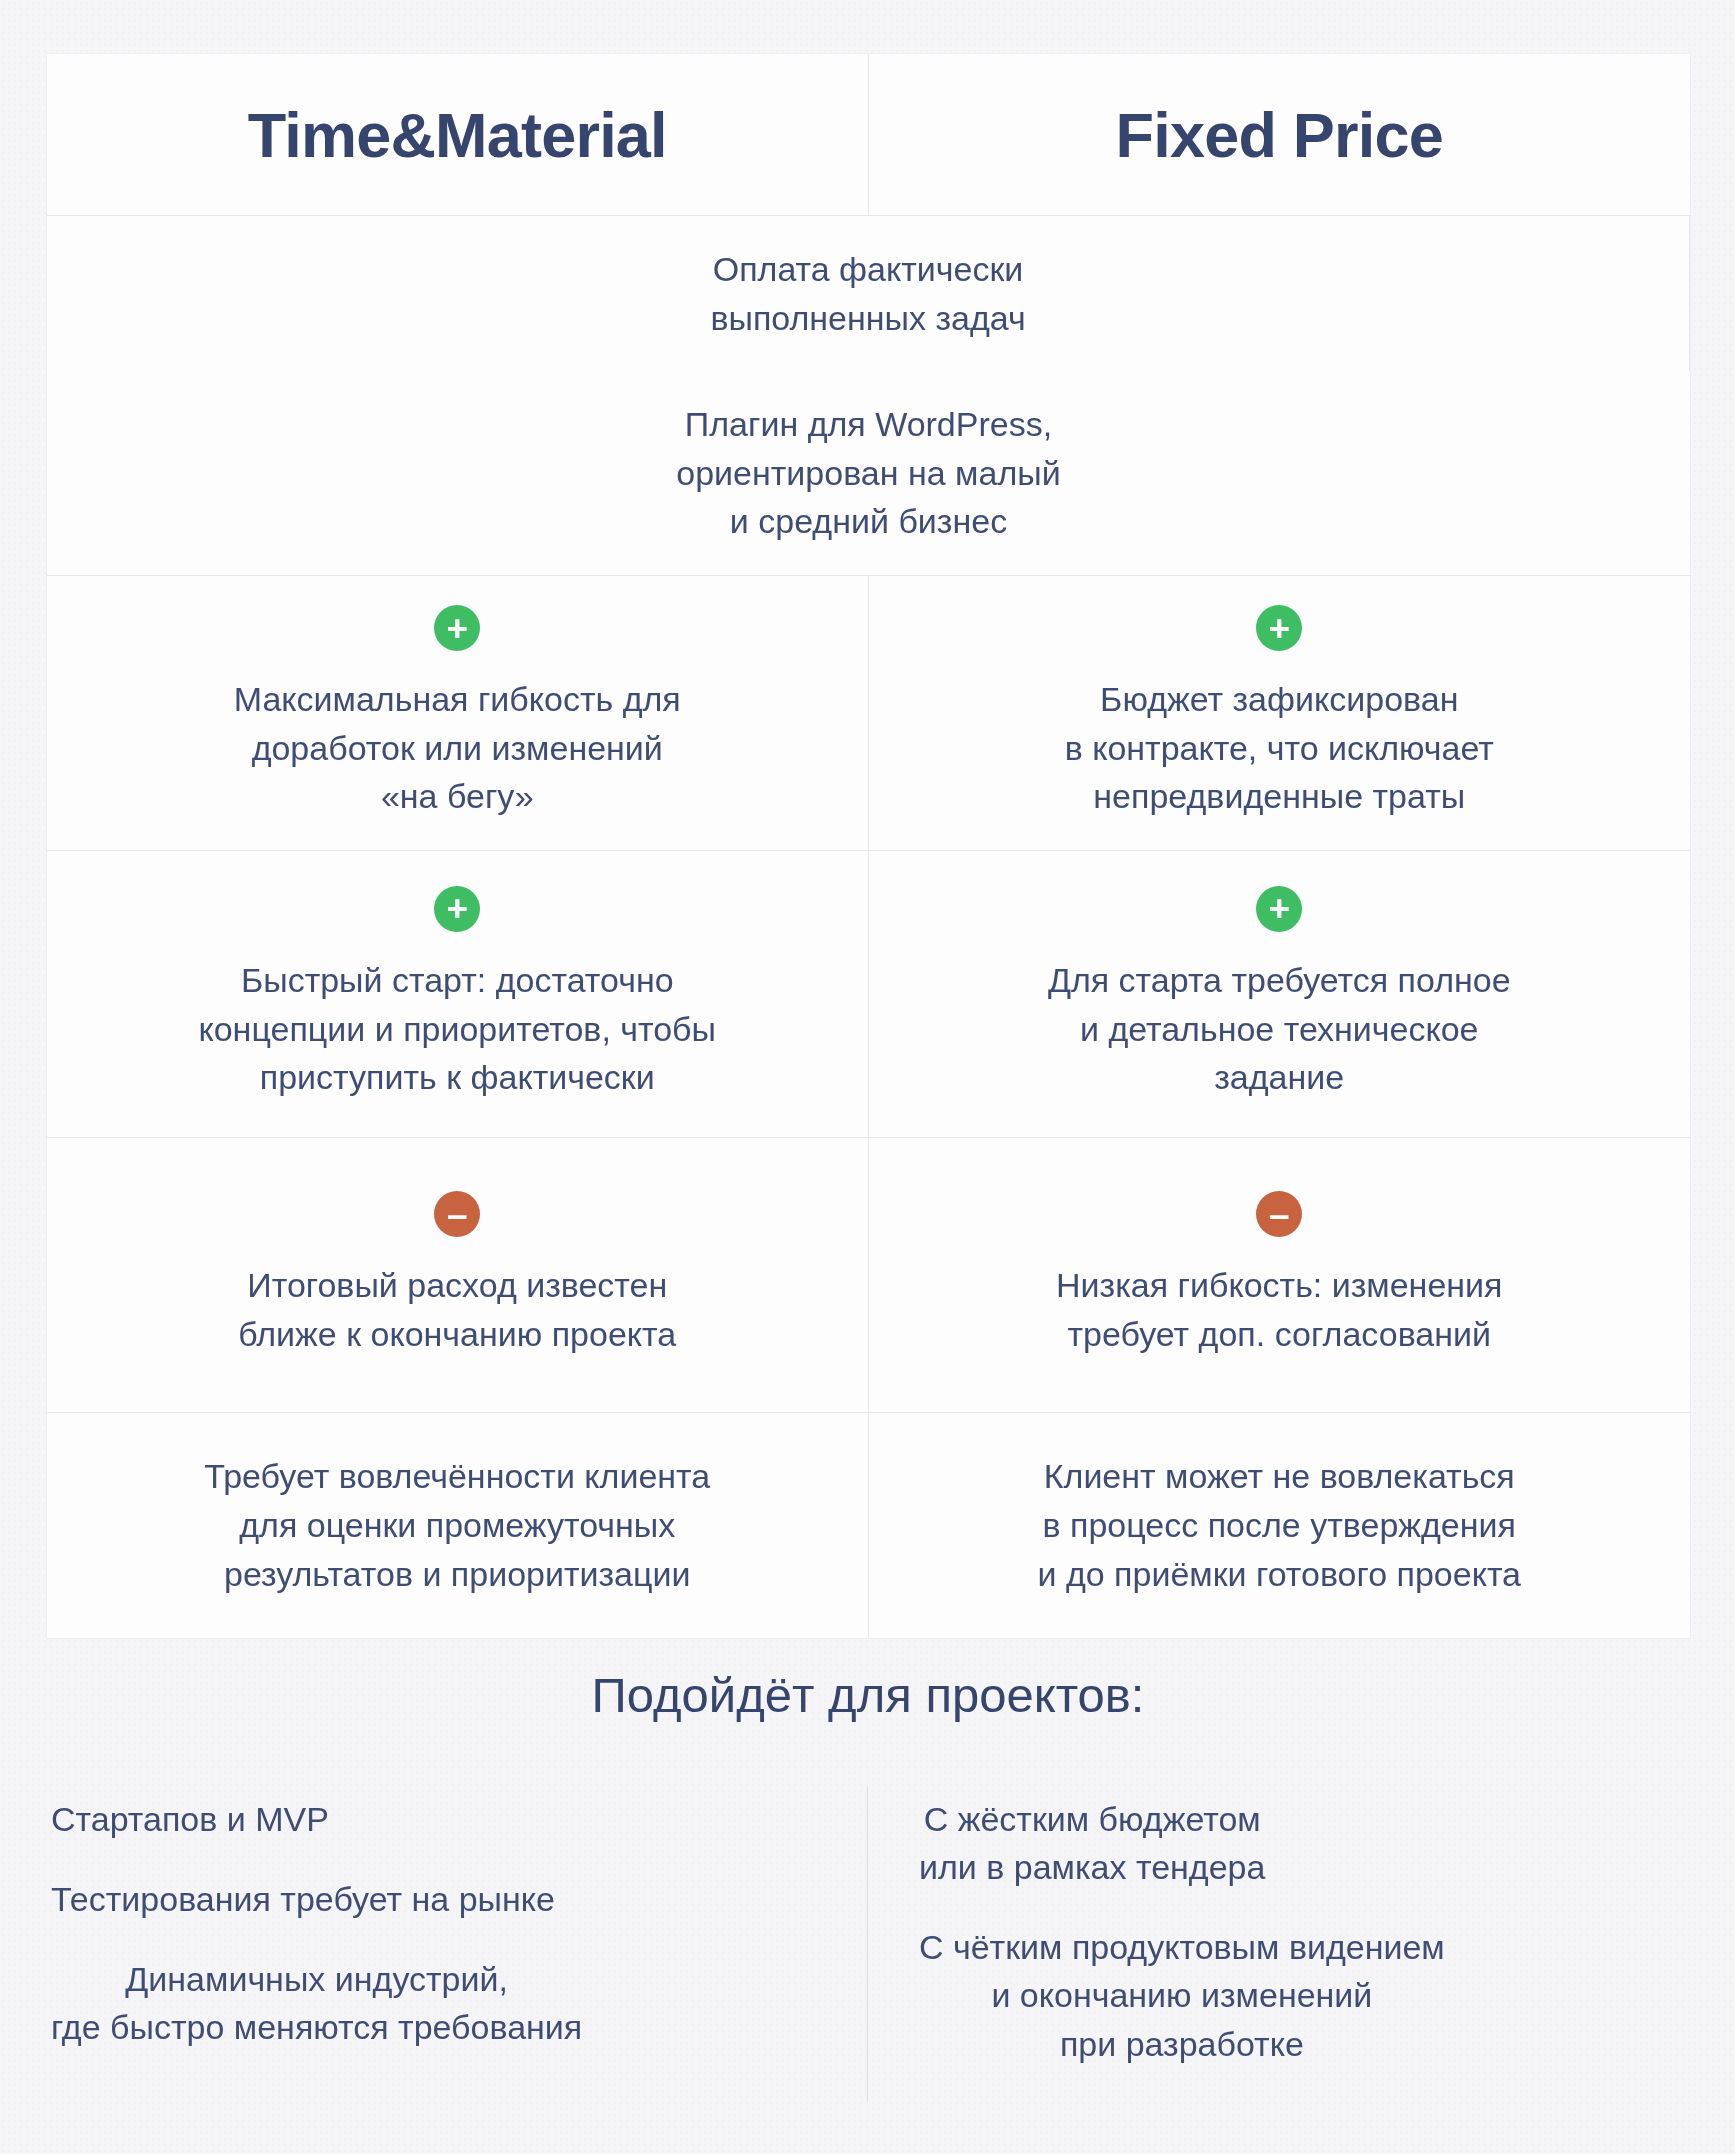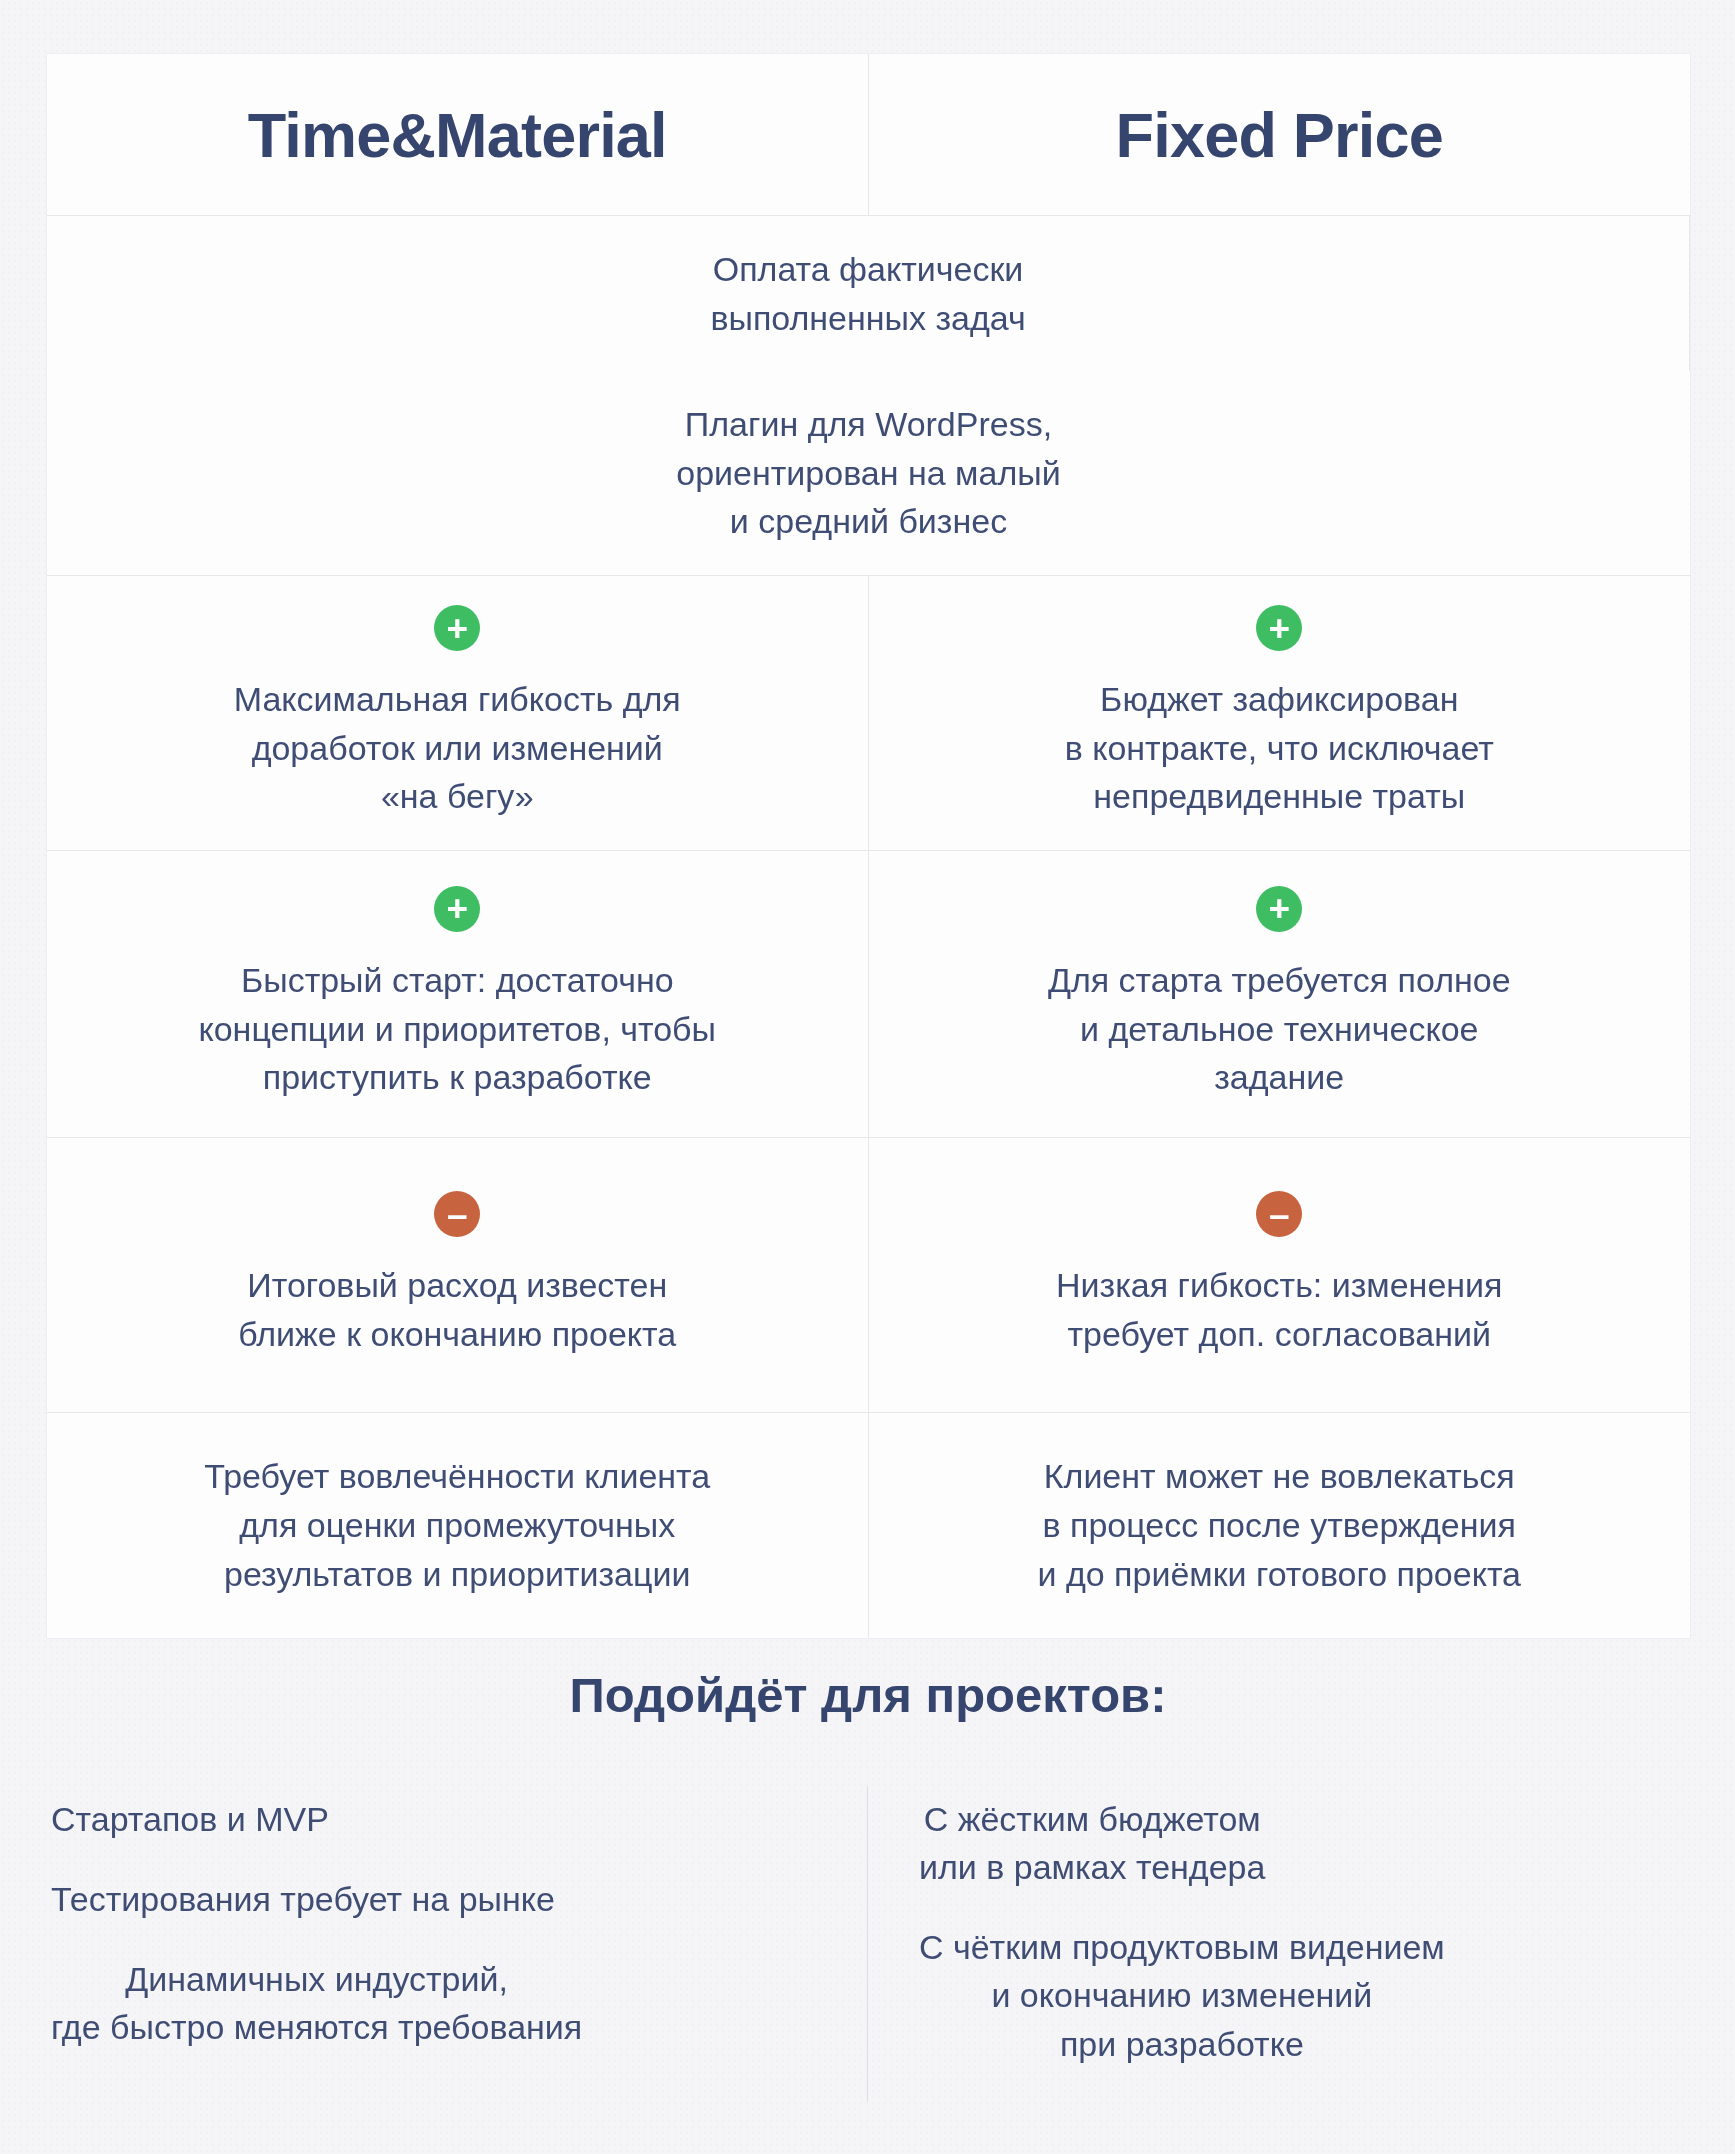--- a/index.html
+++ b/index.html
@@ -52,21 +52,21 @@
   .badge.plus{background:#3ebd62;}
   .badge.minus{background:#c8633f;}
 
   
   .footer{
     position:absolute;left:0;top:1564px;width:1736px;
     text-align:center;
   }
   .footer-title{
     margin:103px 0 63px 0;
-    font-size:49px;font-weight:bold;color:#36456e;
+    font-size:49px;font-weight:normal;color:#36456e;
   }
   .fcols{display:flex;align-items:stretch;}
   .fcol{
     flex:1 1 50%;box-sizing:border-box;
     display:flex;flex-direction:column;align-items:flex-start;
     padding:8.5px 51px 34px 51px;
   }
   .fcol.first{border-right:1.7px solid #dfdfe3;}
   .fitem{
     margin:0 0 32px 0;
@@ -116,21 +116,21 @@
 в контракте, что исключает
 непредвиденные траты</p>
       </div>
     </div>
 
     <div class="row r3">
       <div class="cell first">
         <span class="badge plus">+</span>
         <p class="txt">Быстрый старт: достаточно
 концепции и приоритетов, чтобы
-приступить к разработке</p>
+приступить к фактически</p>
       </div>
       <div class="cell">
         <span class="badge plus">+</span>
         <p class="txt">Для старта требуется полное
 и детальное техническое
 задание</p>
       </div>
     </div>
 
     <div class="row r4">

